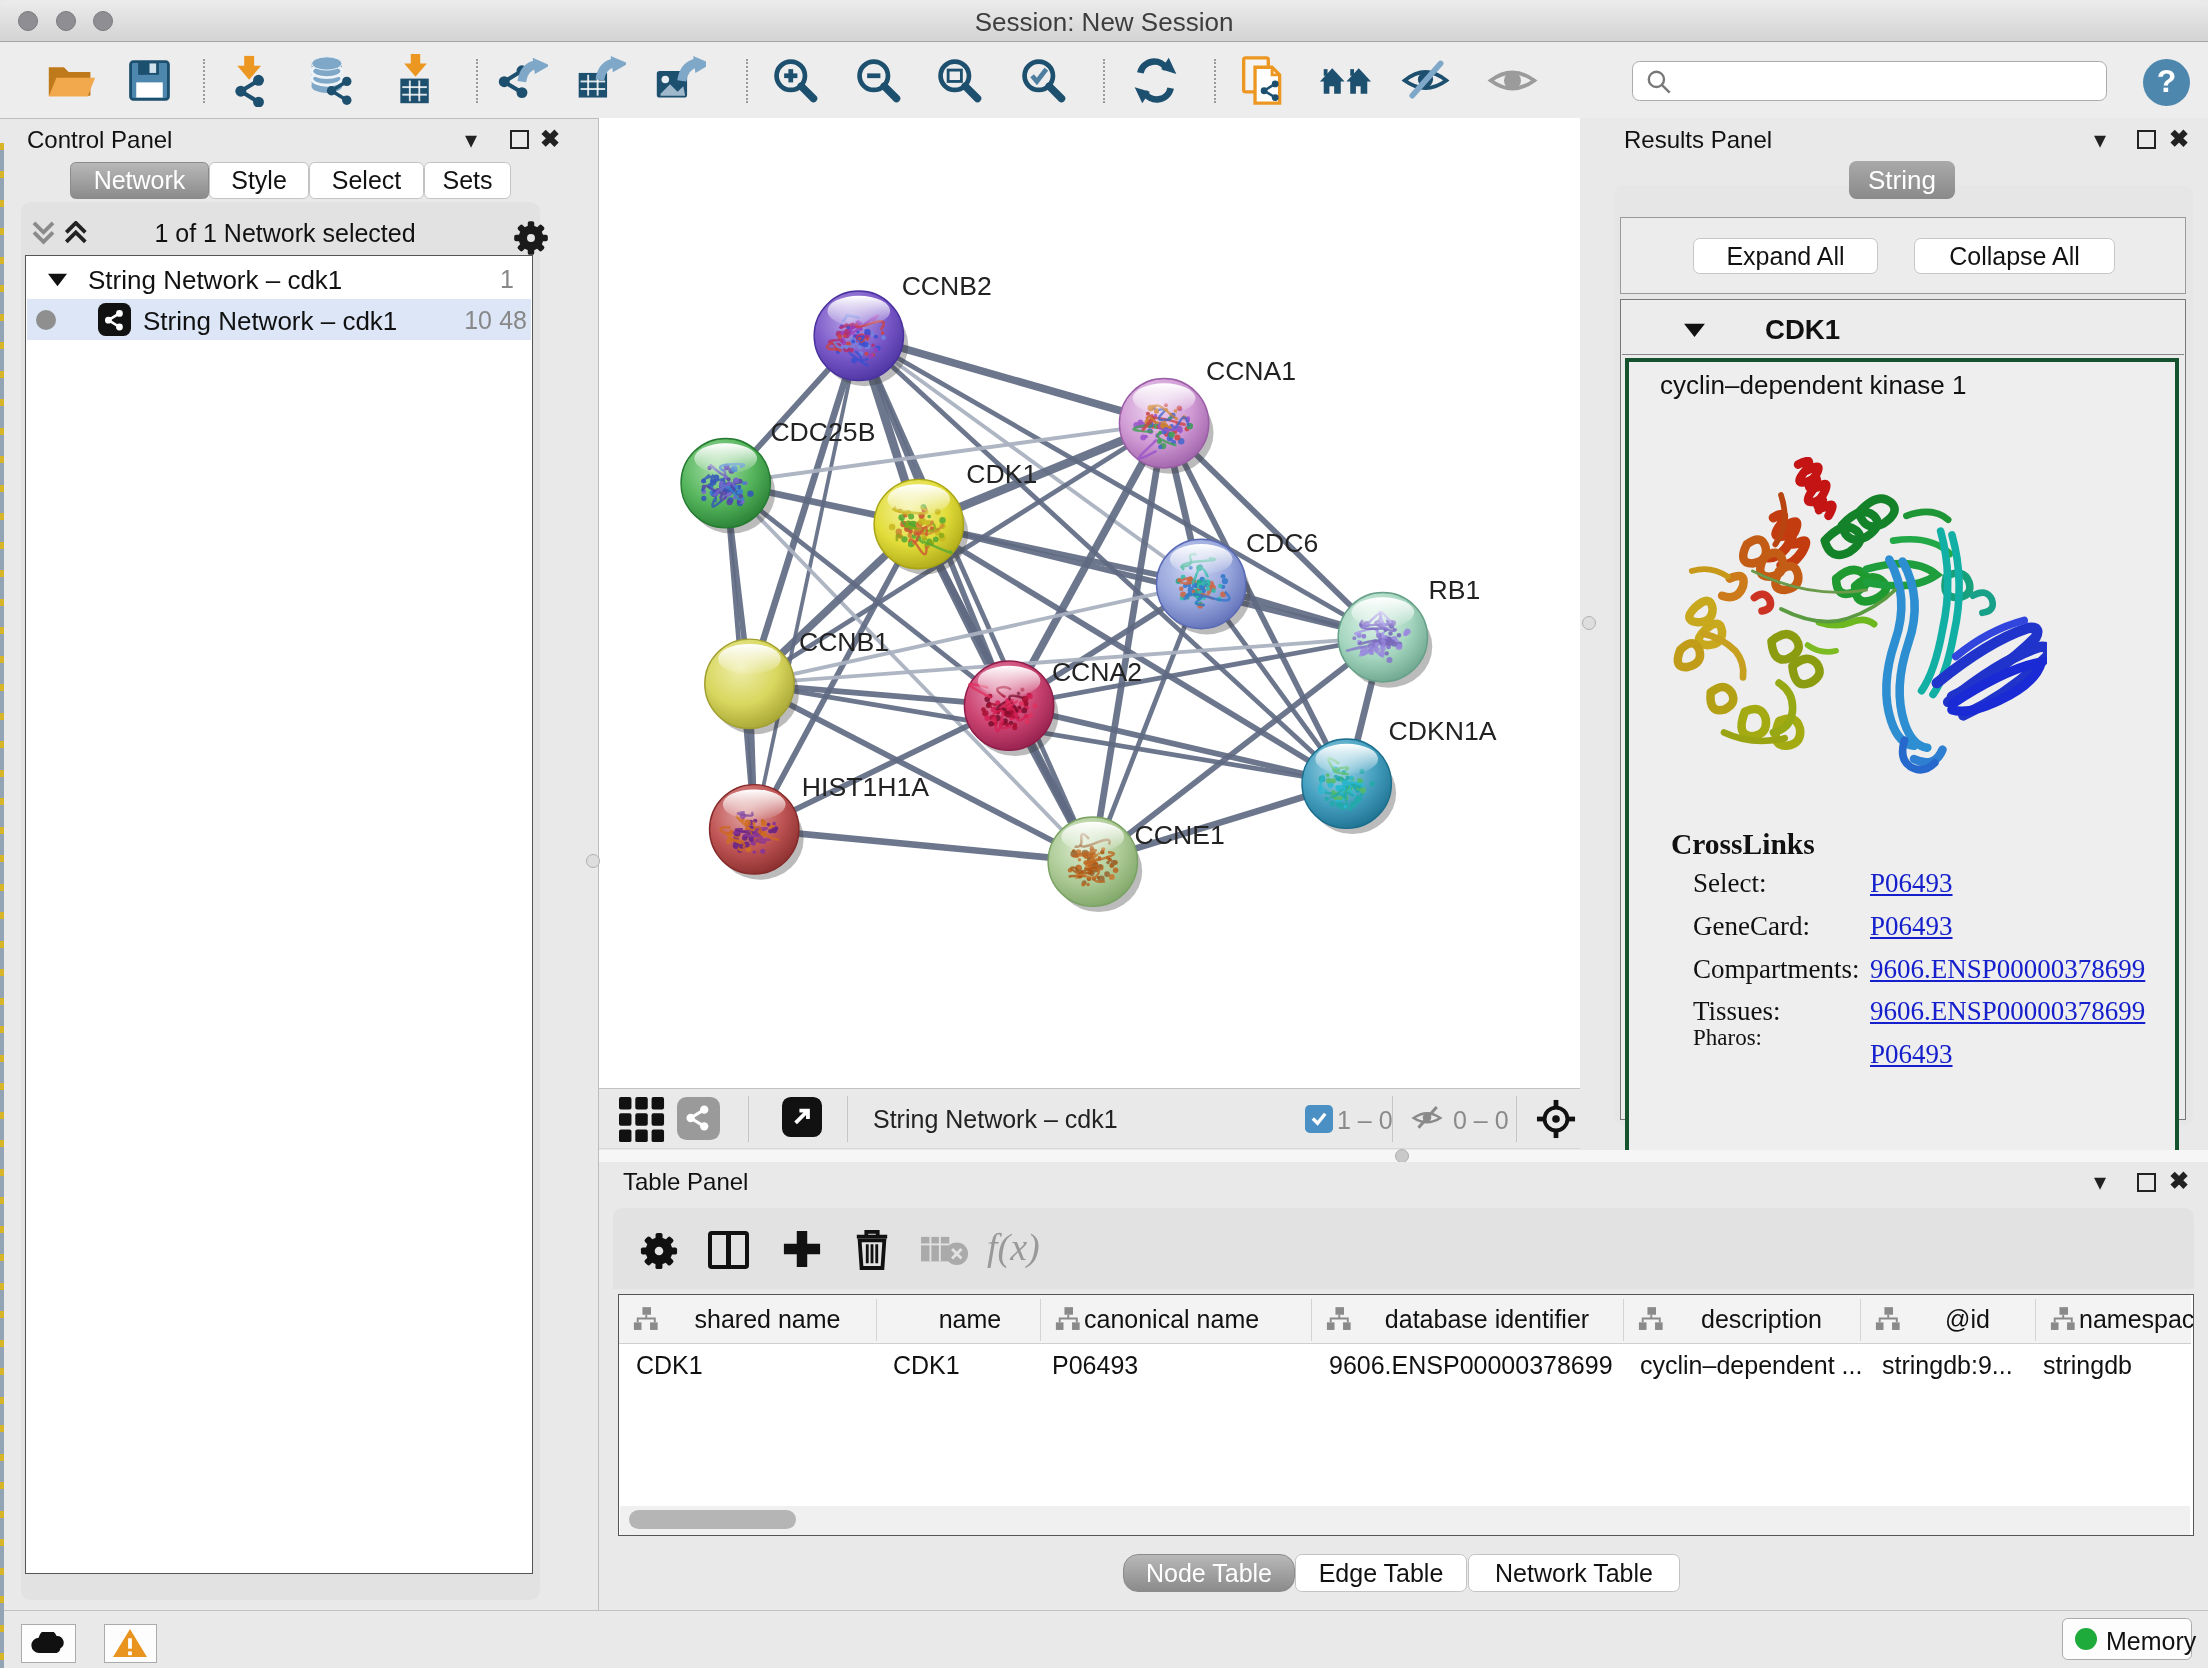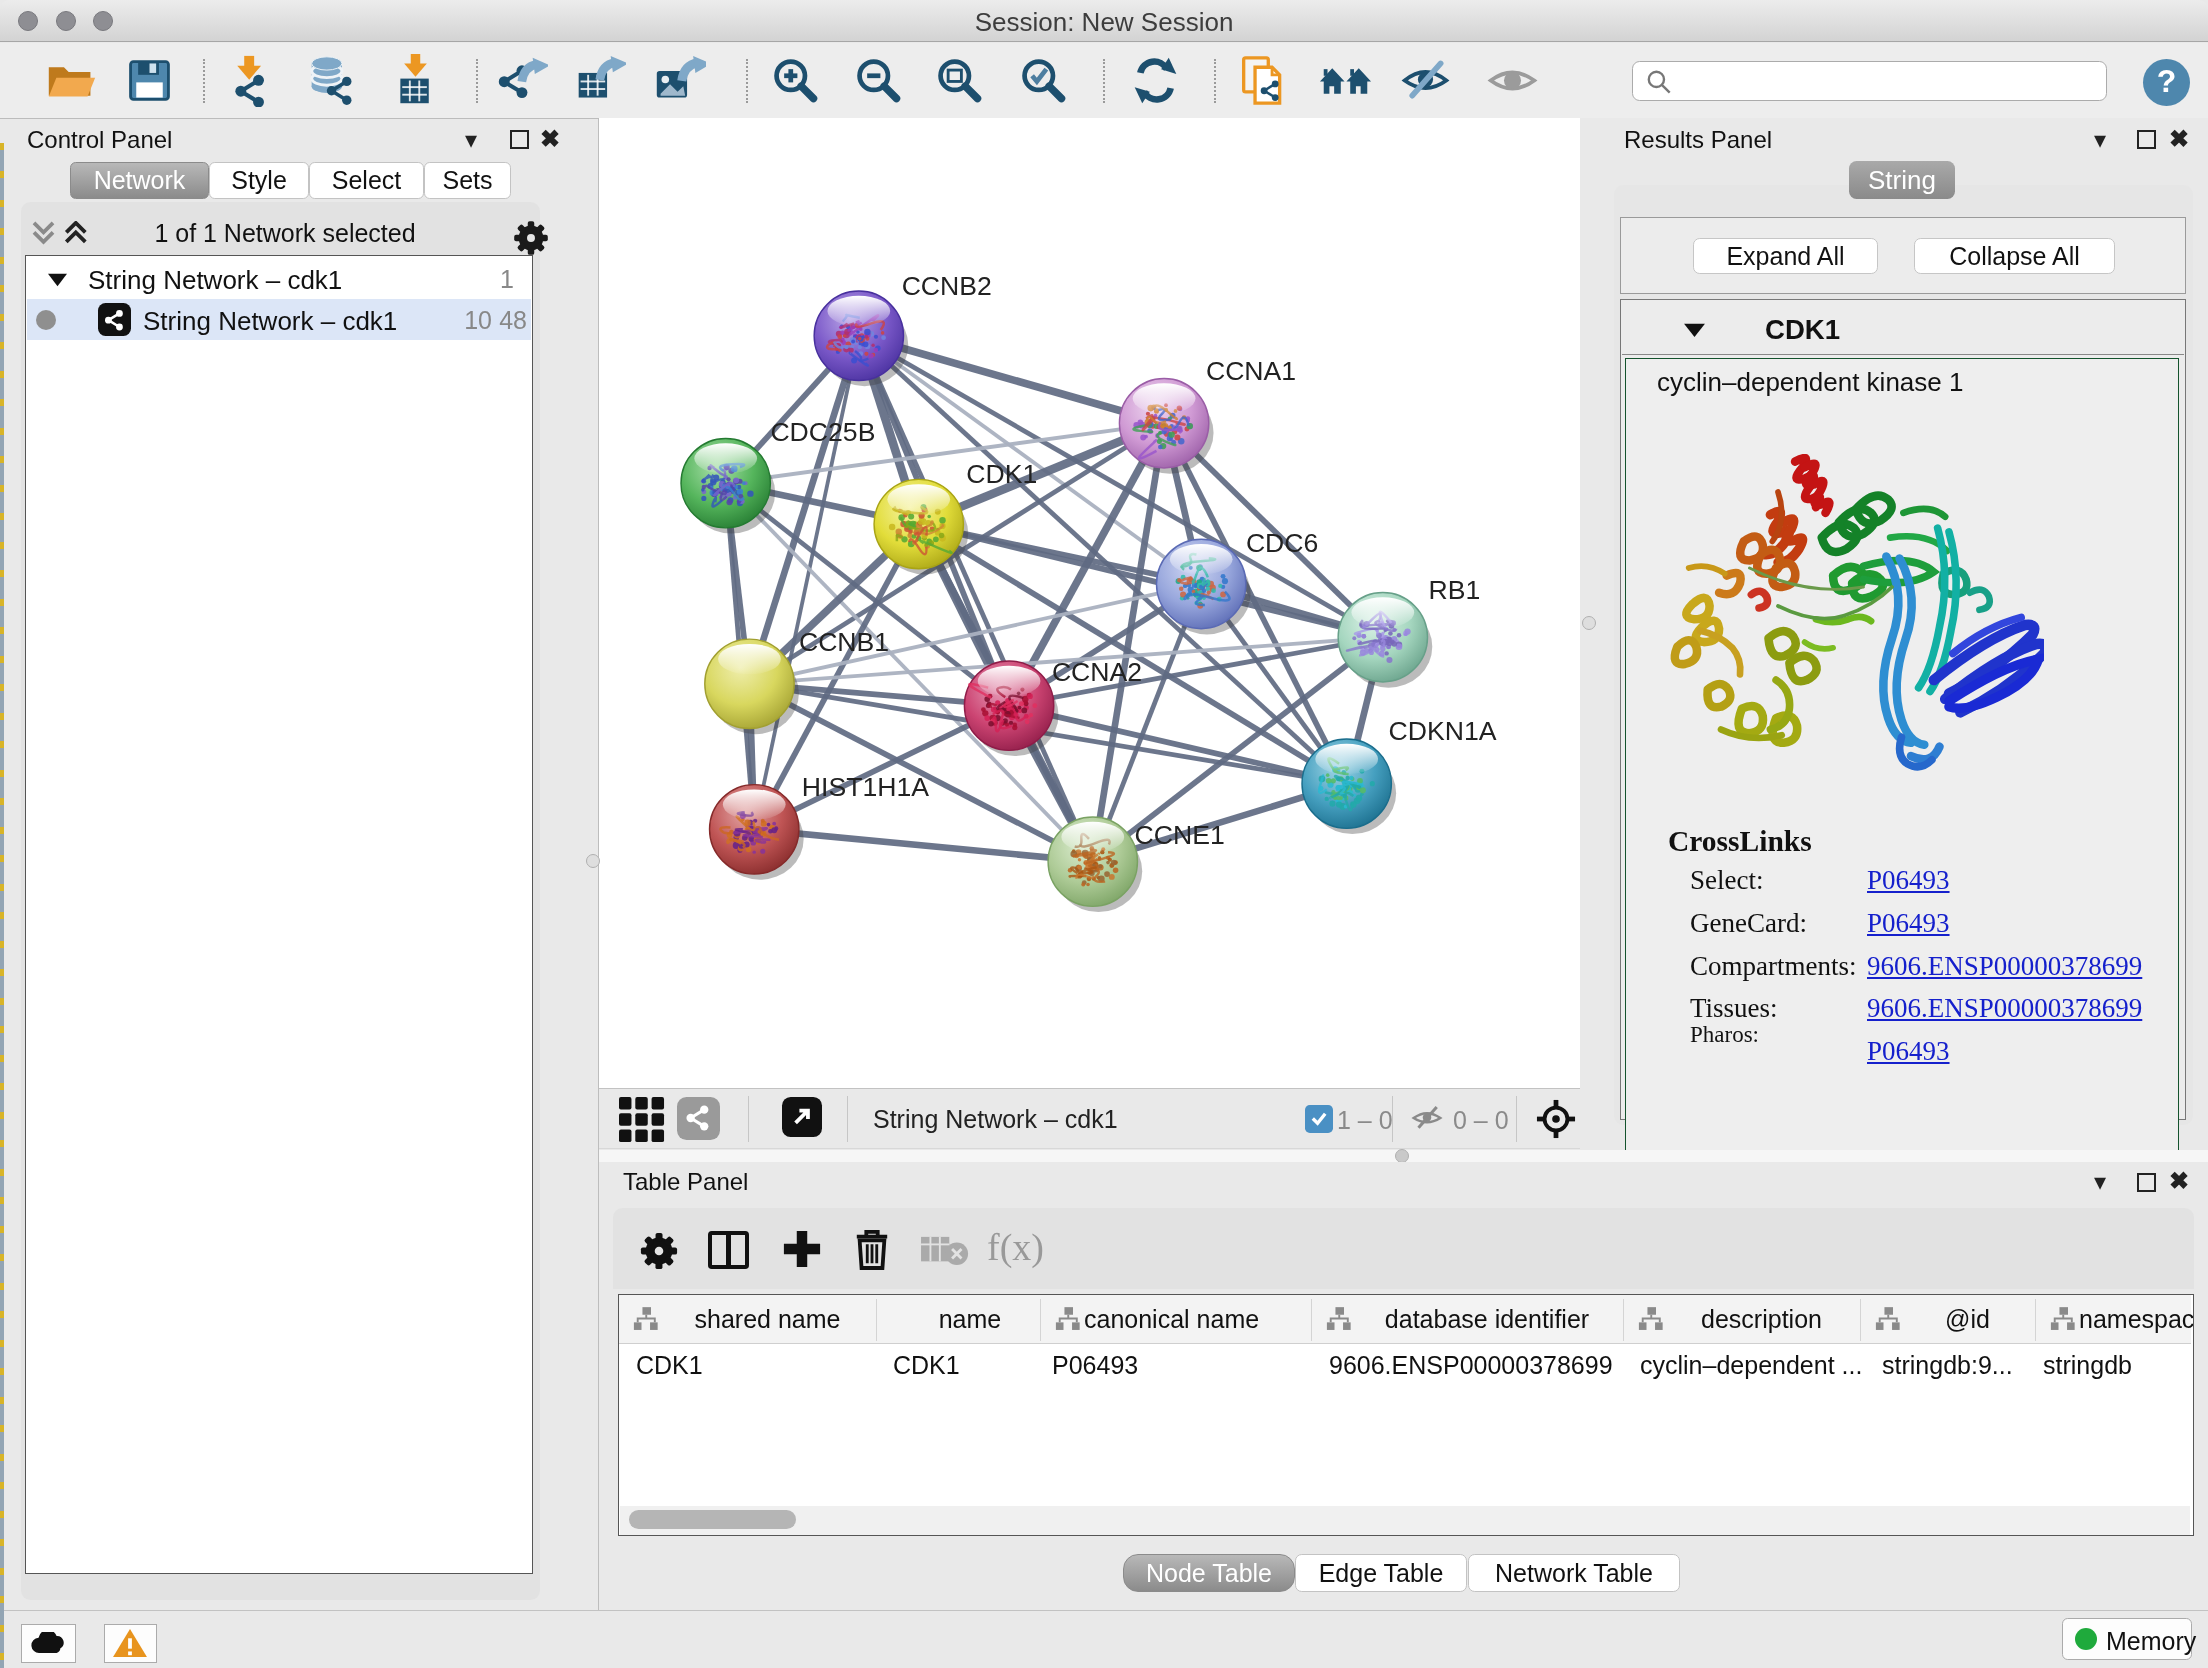--- a/index.html
+++ b/index.html
@@ -1196,21 +1196,21 @@
 <div class="abs" style="left:1849px;top:161px;width:106px;height:38px;background:linear-gradient(#a9a9a9,#8a8a8a);border-radius:7.6px;color:#fff;font-size:26px;text-align:center;line-height:38px">String</div>
 <div class="abs" style="left:1620px;top:217px;width:566px;height:77px;background:#ececec;border:1.9px solid #9a9a9a"></div>
 <div class="abs" style="left:1693px;top:238px;width:185px;height:36px;background:#fff;border:1px solid #c6c6c6;border-radius:6.7px;font-size:25px;text-align:center;line-height:34px;color:#111">Expand All</div>
 <div class="abs" style="left:1914px;top:238px;width:201px;height:36px;background:#fff;border:1px solid #c6c6c6;border-radius:6.7px;font-size:25px;text-align:center;line-height:34px;color:#111">Collapse All</div>
 <div class="abs" style="left:1620px;top:299px;width:566px;height:821px;background:#ececec;border:1.9px solid #777"></div>
 <svg class="abs" style="left:1682px;top:320px" width="25" height="19" viewBox="0 0 26 20">
     <polygon points="2,4 24,4 13,18" fill="#111"></polygon>
   </svg>
 <div class="abs" style="left:1765px;top:314px;font-size:27.6px;font-weight:bold;color:#111">CDK1</div>
 <div class="abs" style="left:1622px;top:354px;width:562px;border-top:1.9px solid #888"></div>
-<div class="abs" style="left:1625px;top:358px;width:554px;height:870px;background:#eeeeee;border:1px solid #14532d;overflow:hidden">
+<div class="abs" style="left:1625px;top:358px;width:554px;height:870px;background:#eeeeee;border:4px solid #14532d;overflow:hidden">
 <div class="abs" style="left:31px;top:7.6px;font-size:26px;color:#111">cyclin–dependent kinase 1</div>
 <svg style="position:absolute;left:38px;top:95px" width="380" height="323" viewBox="0 0 400 340">
       <path d="M138 8 q18 -10 8 6 q-14 16 2 12 q16 -10 6 8 q-12 16 2 13 q14 -8 4 9" fill="none" stroke="#c41414" stroke-width="9" stroke-linecap="round" transform="translate(0,0)"></path>
       <path d="M138 8 q18 -10 8 6 q-14 16 2 12 q16 -10 6 8 q-12 16 2 13 q14 -8 4 9" fill="none" stroke="#c41414" stroke-width="9" stroke-linecap="round" transform="translate(10,6)"></path>
       <path d="M112 64 q16 -10 8 7 q-12 15 3 12 q15 -8 5 9 q-10 15 -22 14" fill="none" stroke="#c33c10" stroke-width="10" stroke-linecap="round" transform="translate(0,0)"></path>
       <path d="M112 64 q16 -10 8 7 q-12 15 3 12 q15 -8 5 9 q-10 15 -22 14" fill="none" stroke="#c33c10" stroke-width="10" stroke-linecap="round" transform="translate(14,8)"></path>
       <path d="M84 92 q16 -12 20 4 q2 14 -14 16 q-16 0 -6 -20" fill="none" stroke="#c35c14" stroke-width="9" stroke-linecap="round" transform="translate(0,0)"></path>
       <path d="M84 92 q16 -12 20 4 q2 14 -14 16 q-16 0 -6 -20" fill="none" stroke="#c35c14" stroke-width="9" stroke-linecap="round" transform="translate(18,14)"></path>
       <path d="M84 92 q16 -12 20 4 q2 14 -14 16 q-16 0 -6 -20" fill="none" stroke="#c35c14" stroke-width="9" stroke-linecap="round" transform="translate(34,28)"></path>
       <path d="M66 128 q18 -8 14 8 q-6 16 -22 10" fill="none" stroke="#cc7a1a" stroke-width="9" stroke-linecap="round"></path>
@@ -1304,21 +1304,21 @@
 <svg class="abs" style="left:921px;top:1235px" width="49" height="32" viewBox="0 0 52 34">
     <rect x="0" y="2" width="30" height="26" fill="#aaa"></rect>
     <g stroke="#e2e2e2" stroke-width="2">
       <line x1="0" y1="10" x2="30" y2="10"></line>
       <line x1="10" y1="2" x2="10" y2="28"></line>
       <line x1="20" y1="2" x2="20" y2="28"></line>
     </g>
     <circle cx="38" cy="20" r="12" fill="#aaa"></circle>
     <path d="M33 15 L43 25 M43 15 L33 25" stroke="#e2e2e2" stroke-width="3"></path>
   </svg>
-<div class="abs serif" style="left:987px;top:1225px;font-size:38px;color:#999">f(x)</div>
+<div class="abs serif" style="left:987px;top:1225px;font-size:38px;font-style:italic;color:#999">f(x)</div>
 <div class="abs" style="left:618px;top:1294px;width:1576px;height:242px;background:#fff;border:1.9px solid #555;overflow:hidden">
 <div class="abs" style="left:0;top:0;width:1572px;height:49px;background:#f3f3f3;border-bottom:1.9px solid #cfcfcf"></div>
 <svg style="position:absolute;left:13.3px;top:11.4px" width="28.5" height="27" viewBox="0 0 30 28">
       <rect x="11" y="1" width="9" height="8" fill="#8a8a8a"></rect>
       <rect x="2" y="17" width="8" height="8" fill="#8a8a8a"></rect>
       <rect x="19" y="17" width="8" height="8" fill="#8a8a8a"></rect>
       <path d="M15 9 L15 13 M6 17 L6 13 L24 13 L24 17" stroke="#8a8a8a" stroke-width="2" fill="none"></path>
     </svg>
 <div class="abs" style="left:44px;top:9.5px;width:209px;text-align:center;font-size:25px;color:#111;white-space:nowrap">shared name</div>
 <div class="abs" style="left:257px;top:3.8px;height:42px;border-left:1.9px solid #d4d4d4"></div>

